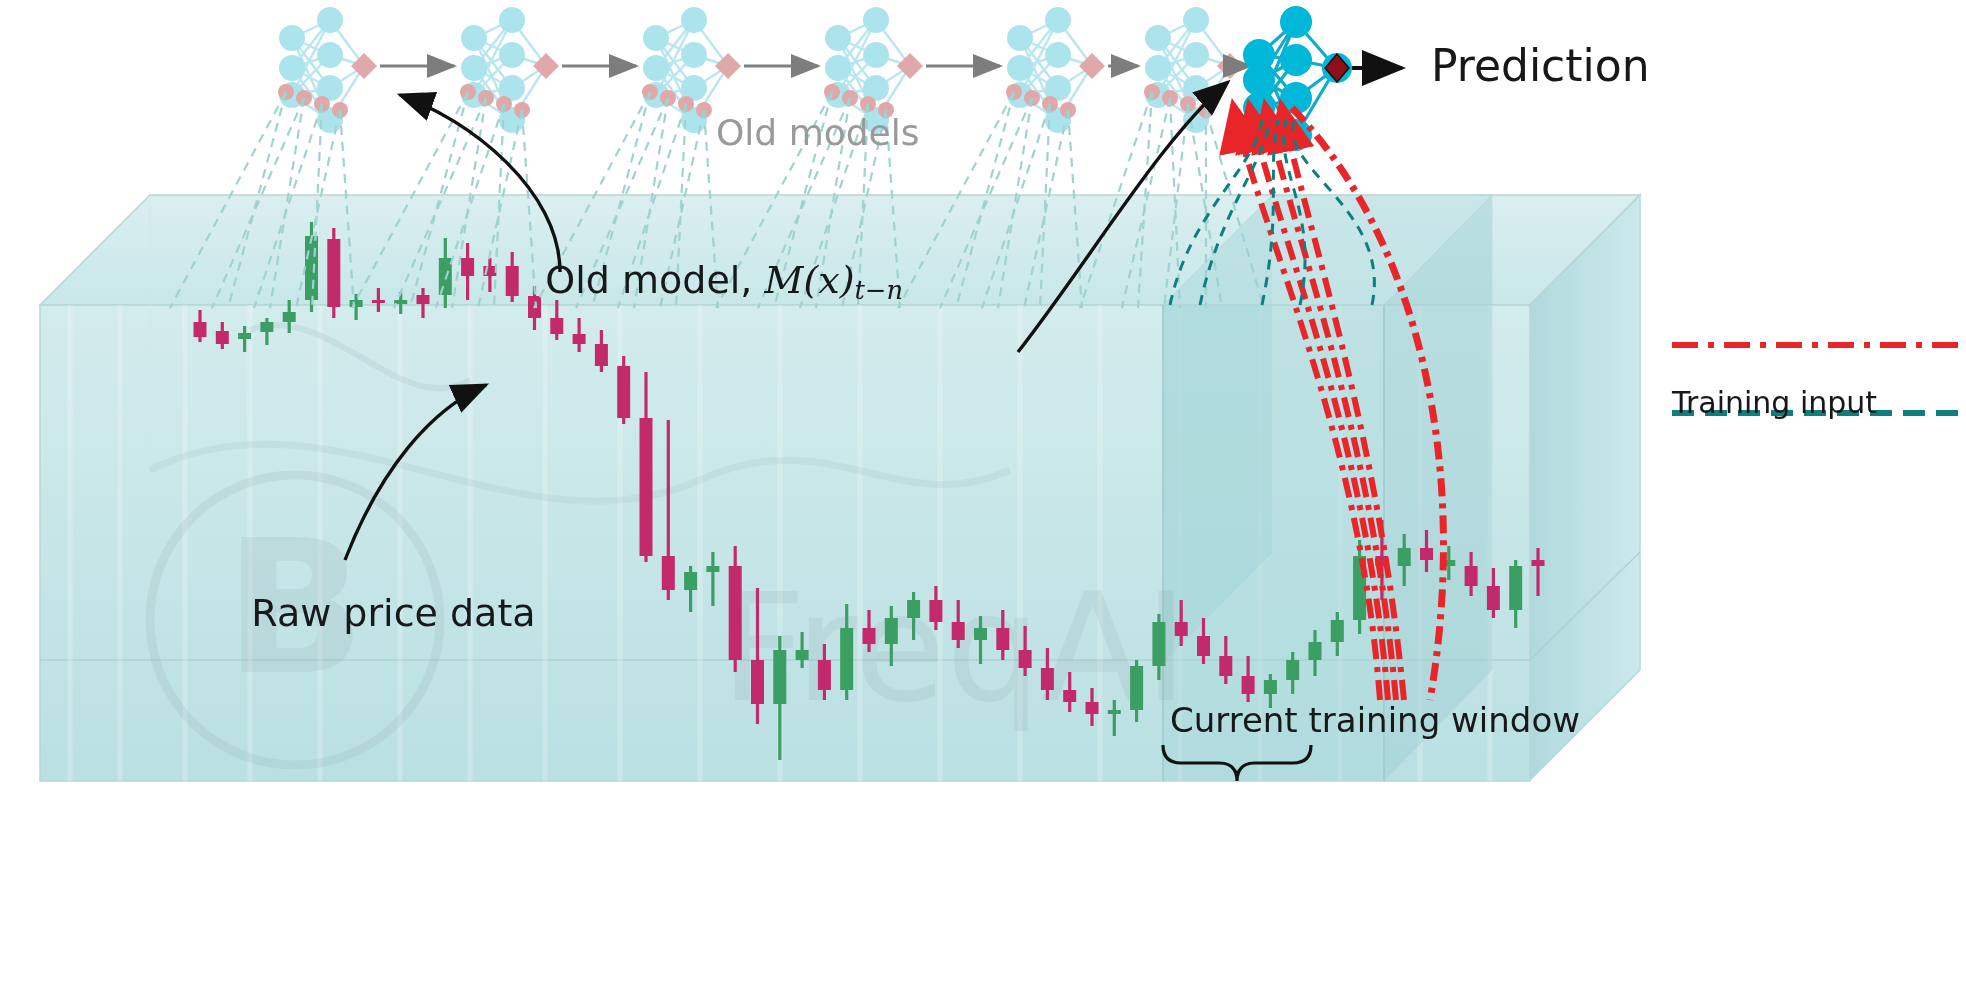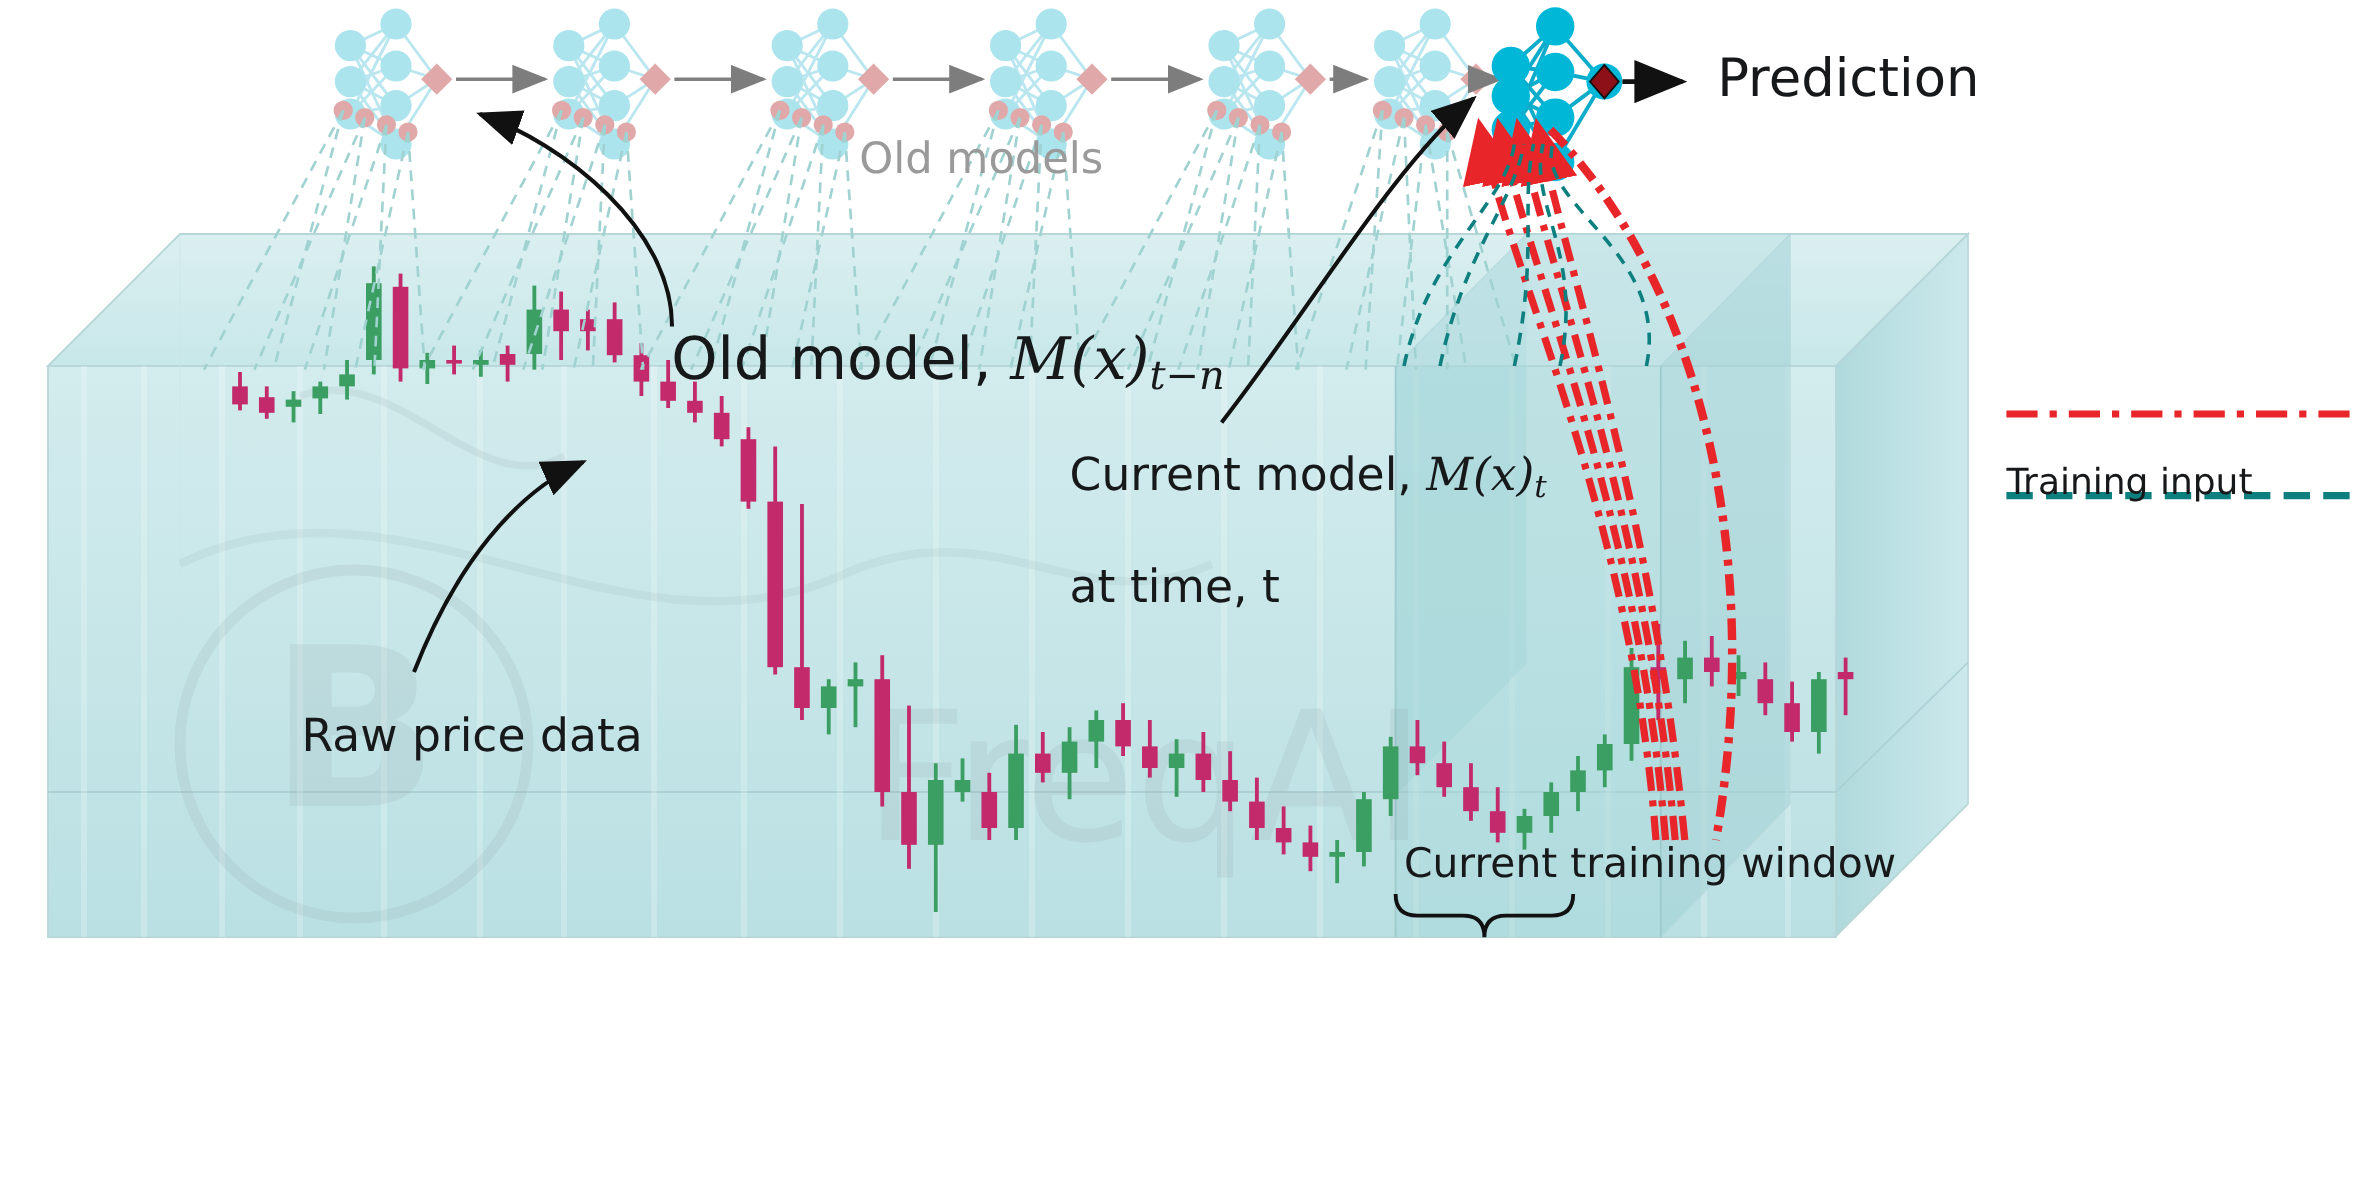--- a/index.html
+++ b/index.html
@@ -3,21 +3,21 @@
 <meta charset="utf-8">
 <style>
   html,body{margin:0;padding:0;background:#ffffff;}
   #stage{
     position:relative;width:1966px;height:981px;overflow:hidden;background:#ffffff;
     font-family:"DejaVu Sans","Liberation Sans",sans-serif;
   }
   .abs{position:absolute;}
   svg{display:block;}
   .txt{position:absolute;color:#17181a;white-space:pre;line-height:1.18;}
-  .t-old{font-size:49px;}
+  .t-old{font-size:38px;}
   .t-cur{font-size:38px;}
   .t-raw{font-size:38px;}
   .t-pred{font-size:44px;}
   .t-oldmodels{font-size:36px;color:#9a9a9a;}
   .t-legend{font-size:30px;}
   .t-window{font-size:34px;}
   .math{font-family:"DejaVu Serif","Liberation Serif",serif;font-style:italic;}
   .sub{font-size:0.68em;vertical-align:-0.25em;font-style:italic;}
 </style>
 </head>
@@ -534,24 +534,20 @@
   </svg>
 
   <div class="txt t-oldmodels" style="left:700px;top:112px;margin-left:16px;">Old models</div>
 
   <div class="txt t-pred" style="left:1412px;top:40px;margin-left:19px;">Prediction</div>
 
   <div class="txt t-old" style="left:497px;top:213px;">
     <span>Old model, </span><span class="math"><span>M(x)</span><span class="sub">t−n</span></span><br>
   </div>
 
-  <div class="txt t-cur" style="left:843px;top:328px;">
-    <span>Current model, </span><span class="math"><span>M(x)</span><span class="sub">t</span></span><br>
-    <span>at time, t</span>
-  </div>
 
   <div class="txt t-raw" style="left:203px;top:546px;">
     <span>Raw price data</span><br>
   </div>
 
   <div class="txt t-legend" style="left:1672px;top:385px;">Training input</div>
 
   <div class="txt t-window" style="left:1170px;top:700px;text-align:center;">Current training window</div>
 </div>
 

